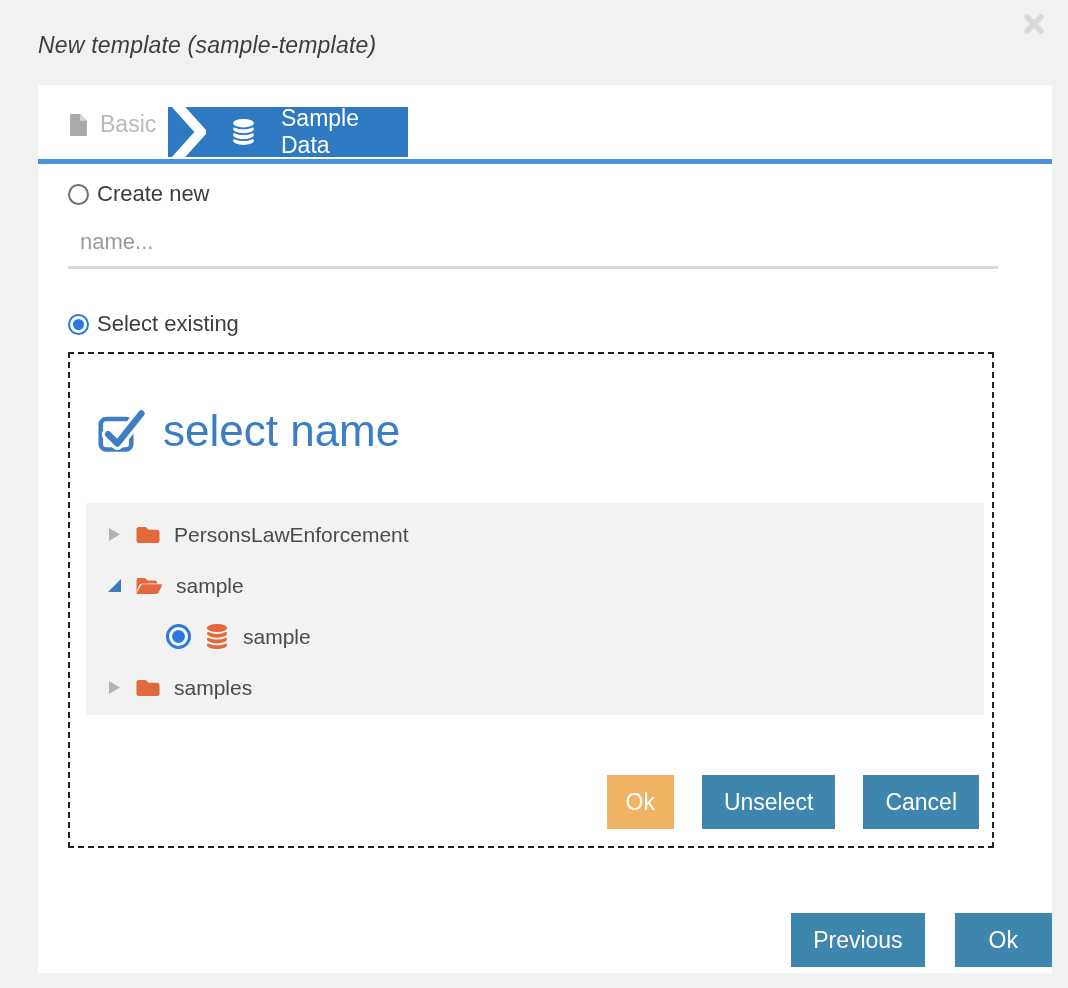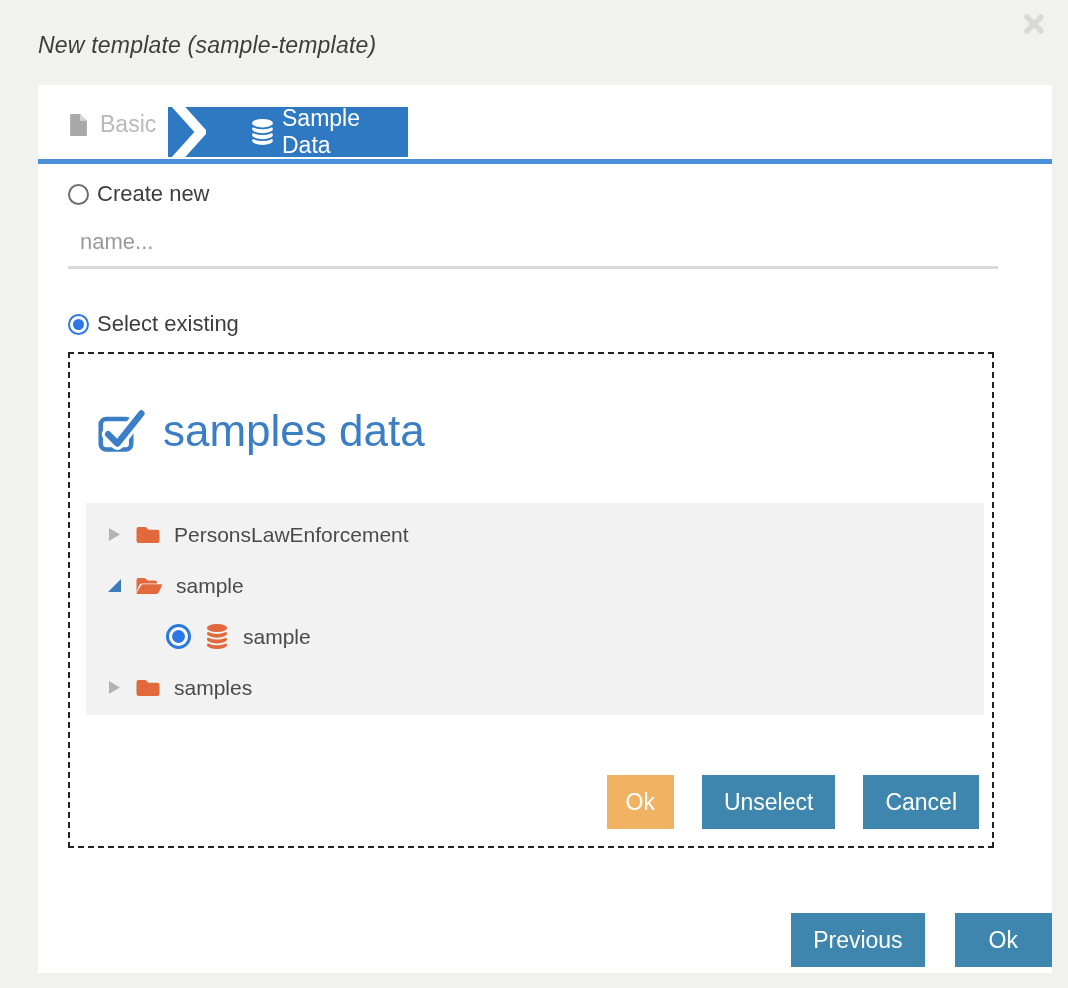--- a/index.html
+++ b/index.html
@@ -27,22 +27,22 @@
     border-bottom:5px solid #4a90d8;
   }
   .tab-basic {
     position:absolute; left:30px; top:26px;
     display:flex; align-items:center; gap:11px;
     font-size:23px; color:#b9b9b9; cursor:pointer;
   }
   .tab-active {
     position:absolute; left:130px; top:22px; width:240px; height:50px;
     background:#2e79c1; color:#fff;
-    display:flex; align-items:center; gap:6px;
-    padding-left:81px; font-size:23px; cursor:pointer;
+    display:flex; align-items:center; gap:24px;
+    padding-left:62px; font-size:23px; cursor:pointer;
   }
   .tab-arrow { position:absolute; left:2px; top:0; width:36px; height:50px; overflow:hidden; }
 
   
   .radio-row {
     position:absolute; left:30px;
     display:flex; align-items:center; gap:8px;
     font-size:22px; color:#3d3d3d; cursor:pointer;
   }
   .radio { width:21px; height:21px; border-radius:50%; flex:0 0 auto; }
@@ -159,21 +159,21 @@
   <div class="dashed-box">
 
     <div class="select-data">
       <span style="display:flex;">
         <svg width="48" height="44" viewBox="0 0 52 46">
           <rect x="3" y="10" width="33" height="33" rx="6" fill="none" stroke="#3b7ec6" stroke-width="5"></rect>
           <path d="M11 26.5 L21 36.5 L47 4" fill="none" stroke="#ffffff" stroke-width="14" stroke-linecap="round" stroke-linejoin="round"></path>
           <path d="M11 26.5 L21 36.5 L47 4" fill="none" stroke="#3b7ec6" stroke-width="7" stroke-linecap="round" stroke-linejoin="round"></path>
         </svg>
       </span>
-      <span>samples data</span>
+      <span>select name</span>
     </div>
 
     <div class="tree-box">
 
       <div class="tree-row">
         <span class="caret">
           <svg width="13" height="15" viewBox="0 0 13 15">
               <polygon points="1,1 12,7.5 1,14" fill="#b3b3b3"></polygon>
             </svg>
         </span>

